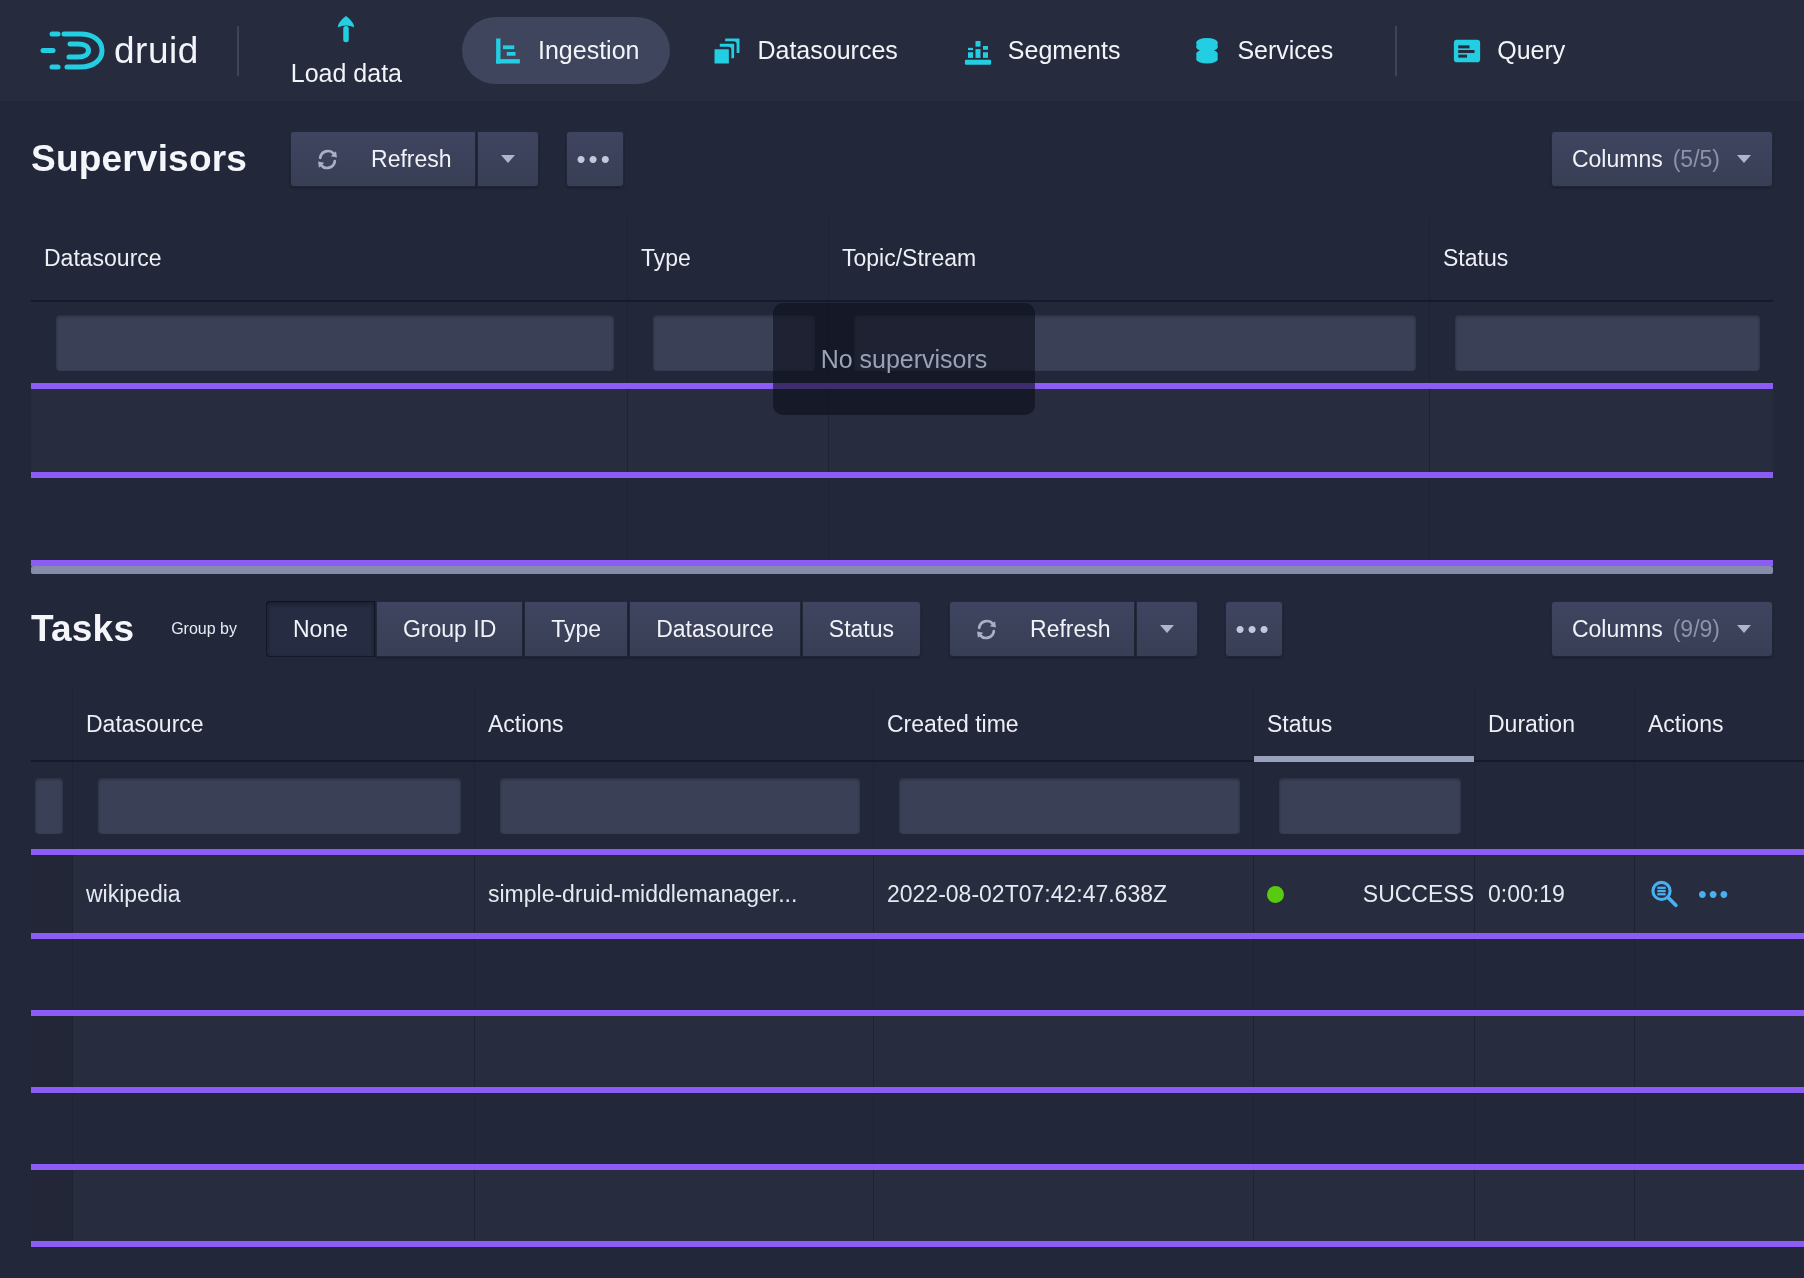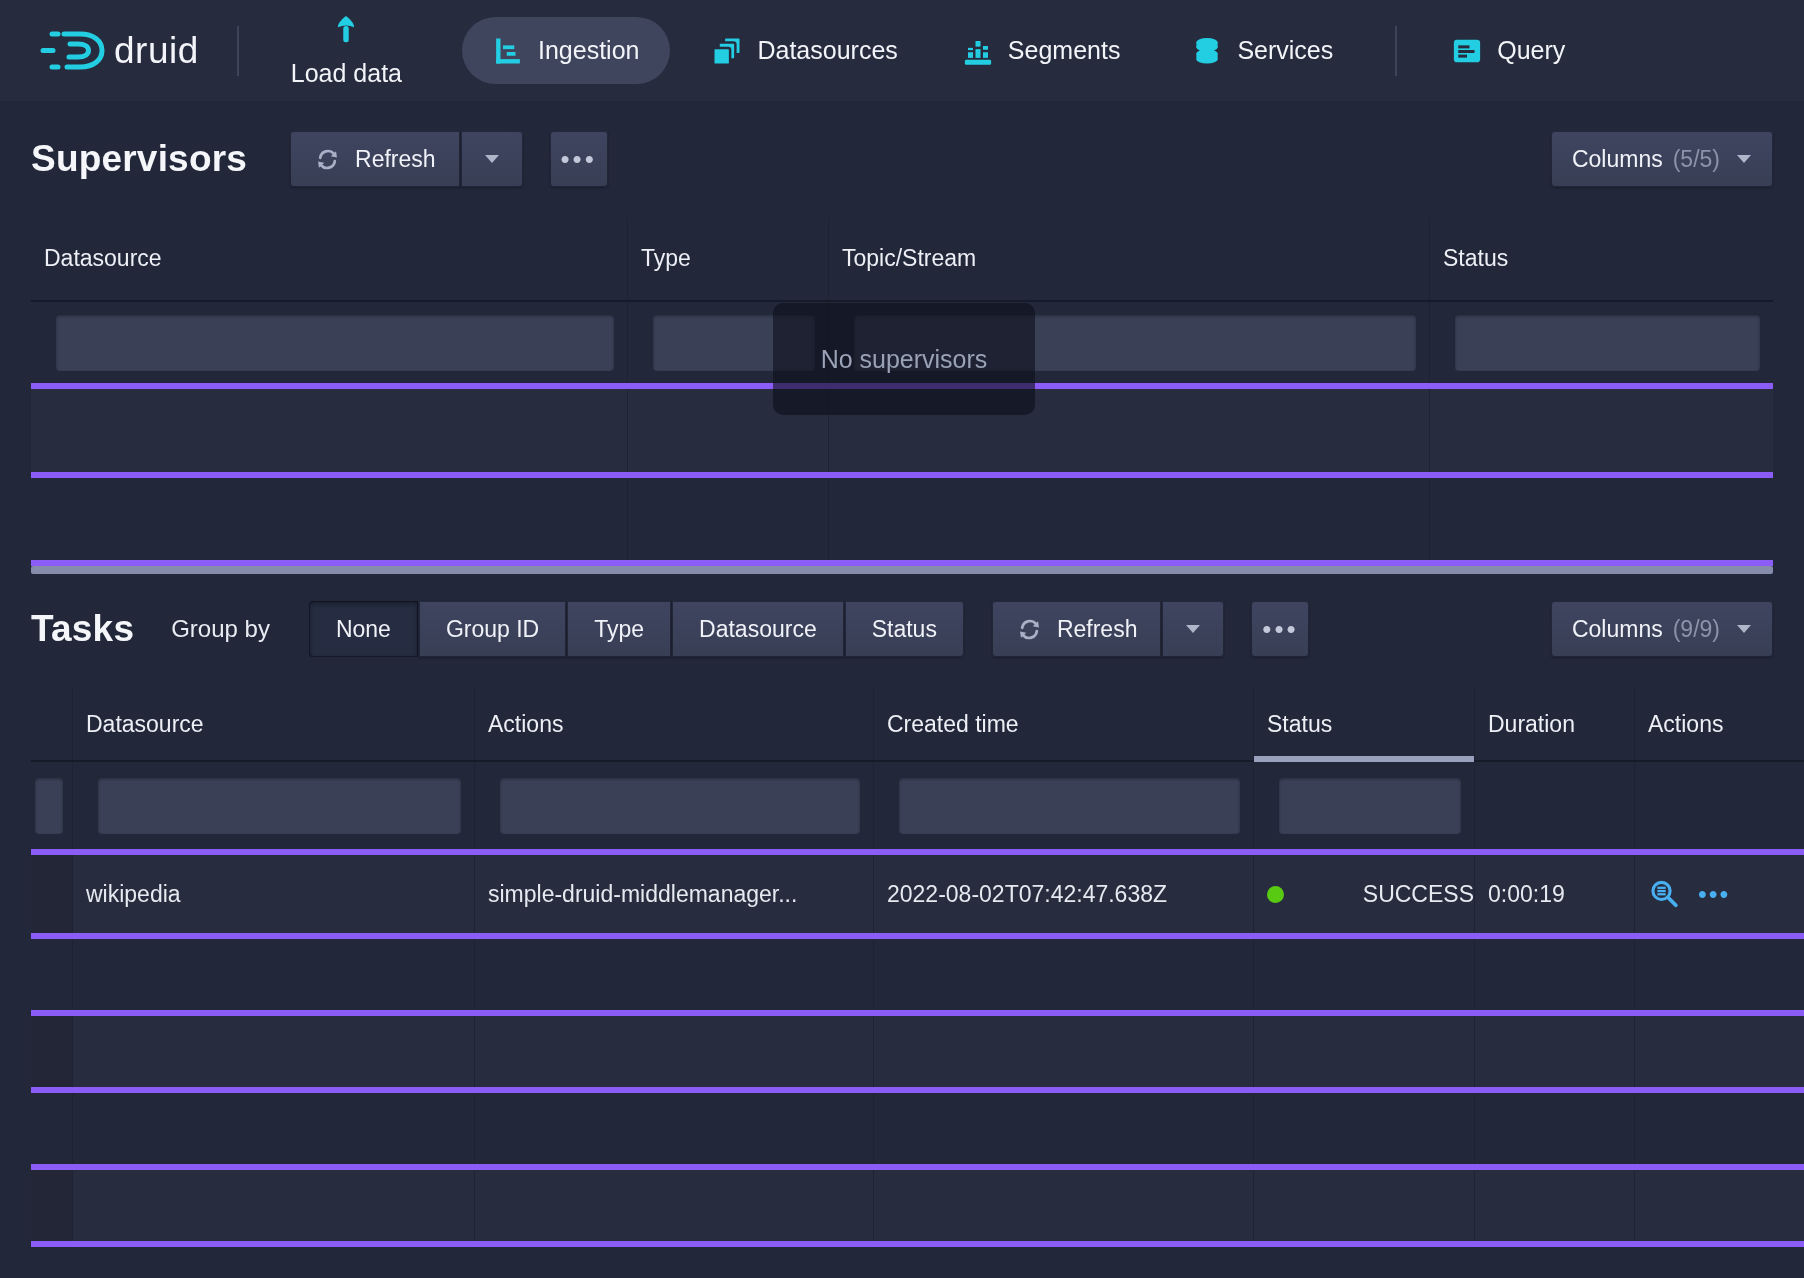--- a/index.html
+++ b/index.html
@@ -25,27 +25,27 @@
   .ni-q { margin-left:55px; }
 
   
   .supervisors { padding:30px 31px 0 31px; }
   .tasks { padding:27px 0 0 31px; }
   .section-toolbar { display:flex; align-items:center; height:56px; }
   .tasks .section-toolbar { margin-right:31px; }
   h1.sec-title { font-size:37px; font-weight:600; color:#f4f6fa; margin:0; letter-spacing:0.2px; }
   .supervisors h1.sec-title { margin-right:43px; }
   .tasks h1.sec-title { margin-right:37px; }
-  .groupby-label { font-size:24px; color:#e8ebf2; margin-right:39px; }
+  .groupby-label { font-size:16px; color:#e8ebf2; margin-right:29px; }
 
   
   .btn {
     height:56px; background:linear-gradient(180deg,#3f4560,#383e54);
     border:none; border-radius:4px; color:#f0f2f8; font-size:23px; font-family:inherit;
-    display:flex; align-items:center; gap:14px; padding:0 24px;
+    display:flex; align-items:center; gap:30px; padding:0 24px;
     box-shadow: inset 0 0 0 1px rgba(14,18,30,0.55), 0 1px 2px rgba(10,13,22,0.4);
     cursor:pointer; white-space:nowrap;
   }
   .split-btn { display:flex; }
   .split-main { border-radius:4px 0 0 4px; }
   .split-caret { border-radius:0 4px 4px 0; width:62px; padding:0; justify-content:center; margin-left:1px; }
   .more-btn { width:58px; padding:0; justify-content:center; margin-left:27px; }
   .columns-btn { margin-left:auto; gap:10px; padding:0 21px; }
   .muted { color:#8b93a9; }
   .dots { letter-spacing:3px; font-size:26px; color:#c3c9da; line-height:1; }

